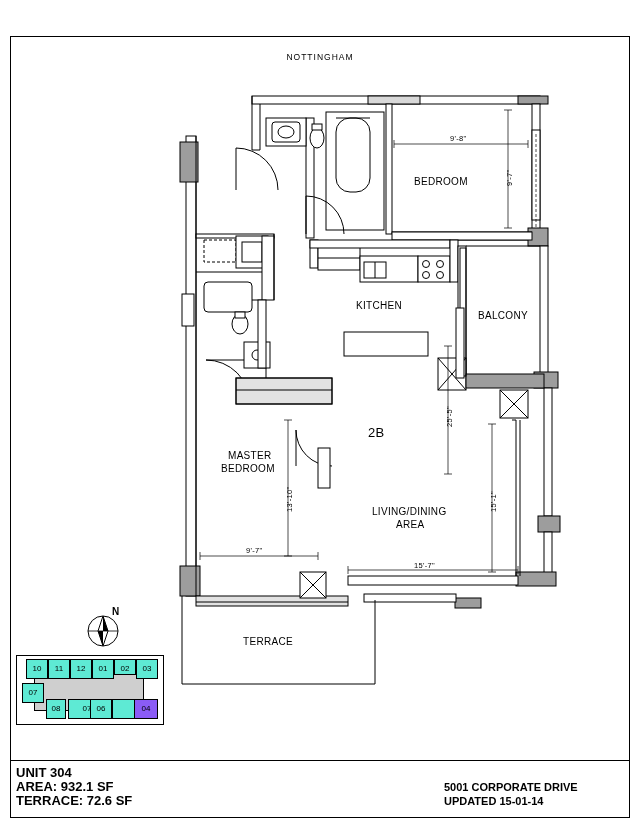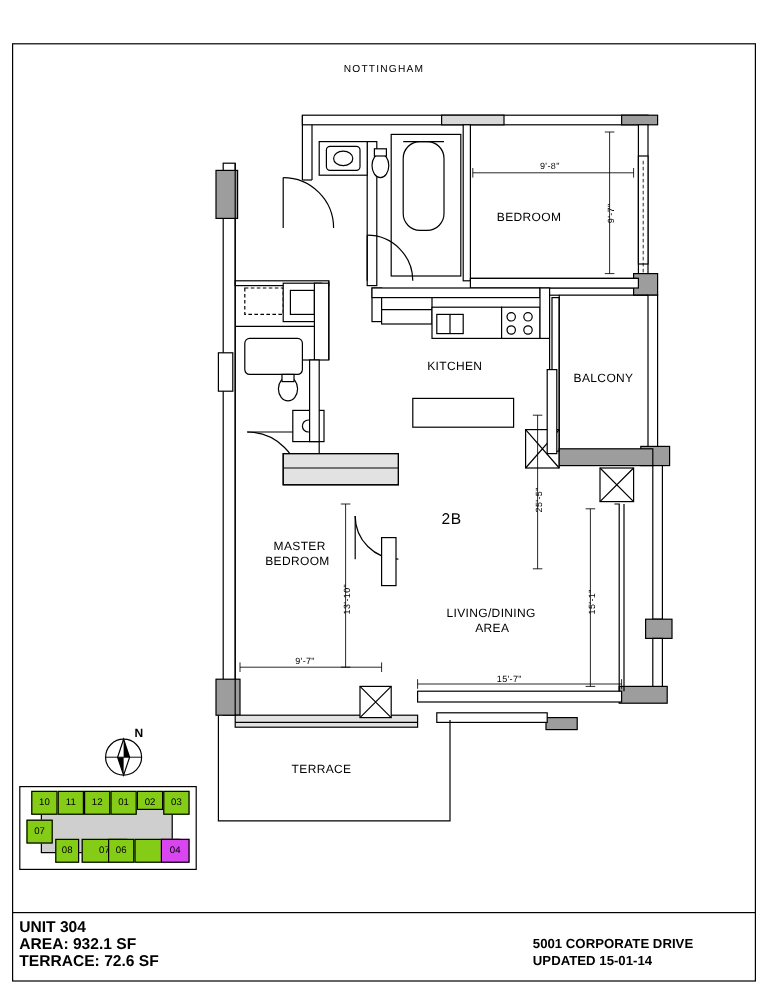--- a/index.html
+++ b/index.html
@@ -88,23 +88,23 @@
     box-sizing: border-box;
     background: #fff;
   }
   .kp-cell {
     position: absolute;
     border: 1px solid #000;
     box-sizing: border-box;
     font-size: 8px;
     text-align: center;
     line-height: 18px;
-    background: #84cc16;
-  }
-  .kp-cell.hl { background: #d946ef; }
+    background: #5eead4;
+  }
+  .kp-cell.hl { background: #8b5cf6; }
   .kp-core {
     position: absolute;
     background: #cfcfcf;
     border: 1px solid #000;
     box-sizing: border-box;
   }
   .north {
     position: absolute;
     left: 80px; top: 608px;
     width: 46px; height: 46px;

